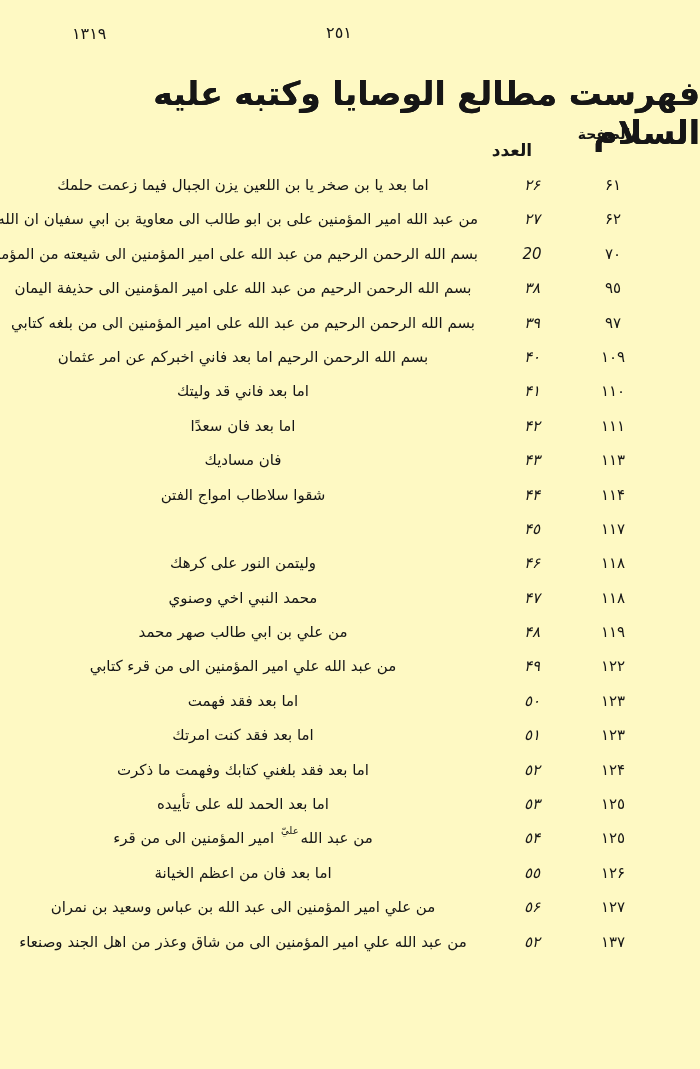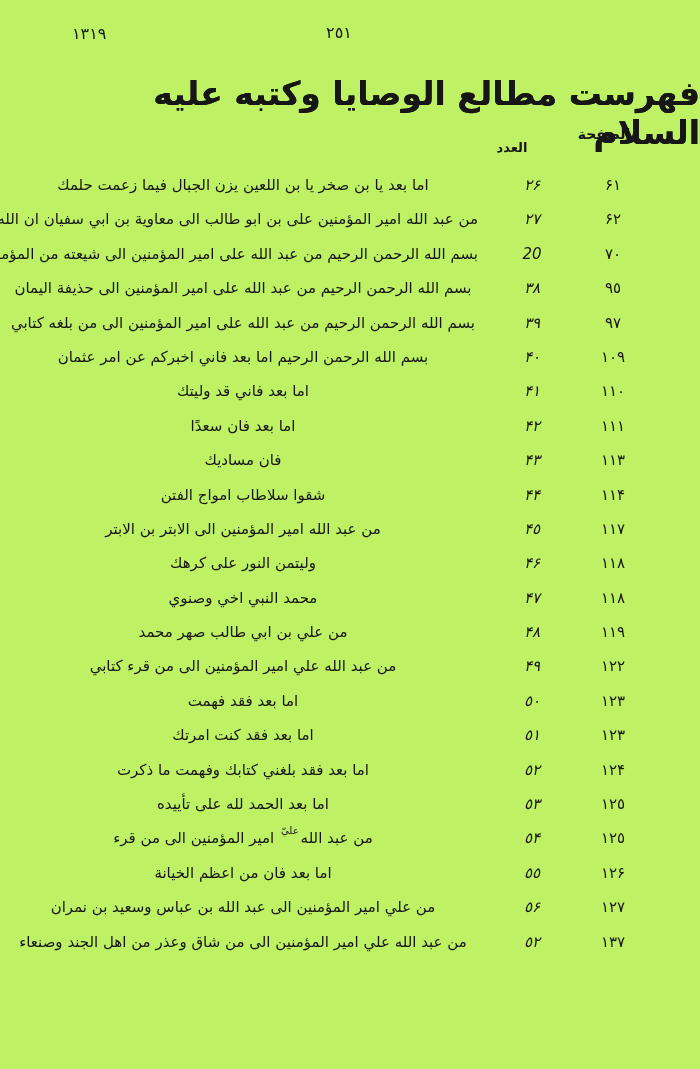--- a/index.html
+++ b/index.html
@@ -1,20 +1,20 @@
 <!DOCTYPE html>
 <html lang="ar"><head>
 <meta charset="utf-8">
 <style>
   html,body { margin:0; padding:0; background:#d8d8d4; }
   .page {
     position:relative;
     width:700px; height:1069px;
     margin:0 auto;
-    background:#bef264;
+    background:#fef9c3;
     color:#161616;
     font-family:"DejaVu Sans", sans-serif;
     overflow:hidden;
     box-shadow:0 0 4px rgba(0,0,0,.25);
   }
   .marginalia {
     position:absolute; top:24px; left:72px;
     font-size:16px; letter-spacing:1px;
   }
   .folio {
@@ -29,21 +29,21 @@
     font-size:33px; font-weight:bold;
     text-shadow:0 0 .6px #161616;
   }
   .col-headers { position:absolute; top:0; left:0; right:0; direction:rtl; }
   .hdr-page {
     position:absolute; top:126px; right:50px; width:92px;
     text-align:center; font-size:14px; font-weight:bold; direction:rtl;
   }
   .hdr-entry {
     position:absolute; top:140px; right:148px; width:80px;
-    text-align:center; font-size:13px; font-weight:bold; direction:rtl;
+    text-align:center; font-size:17px; font-weight:bold; direction:rtl;
   }
   .rows {
     position:absolute; top:168px; left:0; right:0;
   }
   .row {
     display:flex; direction:rtl; align-items:baseline;
     height:34.4px; line-height:34.4px;
     padding:0 50px 0 8px;
   }
   .col-page  { flex:0 0 74px; text-align:center; font-size:15px; }
@@ -133,21 +133,20 @@
 
     <div class="row">
       <span class="col-page">١١۴</span>
       <span class="col-num">۴۴</span>
       <span class="col-text">شقوا سلاطاب امواج الفتن</span>
     </div>
 
     <div class="row">
       <span class="col-page">١١٧</span>
       <span class="col-num">۴٥</span>
-      <span class="col-text">من عبد الله امير المؤمنين الى الابتر بن الابتر</span>
     </div>
 
     <div class="row">
       <span class="col-page">١١٨</span>
       <span class="col-num">۴۶</span>
       <span class="col-text">وليتمن النور على كرهك</span>
     </div>
 
     <div class="row">
       <span class="col-page">١١٨</span>

